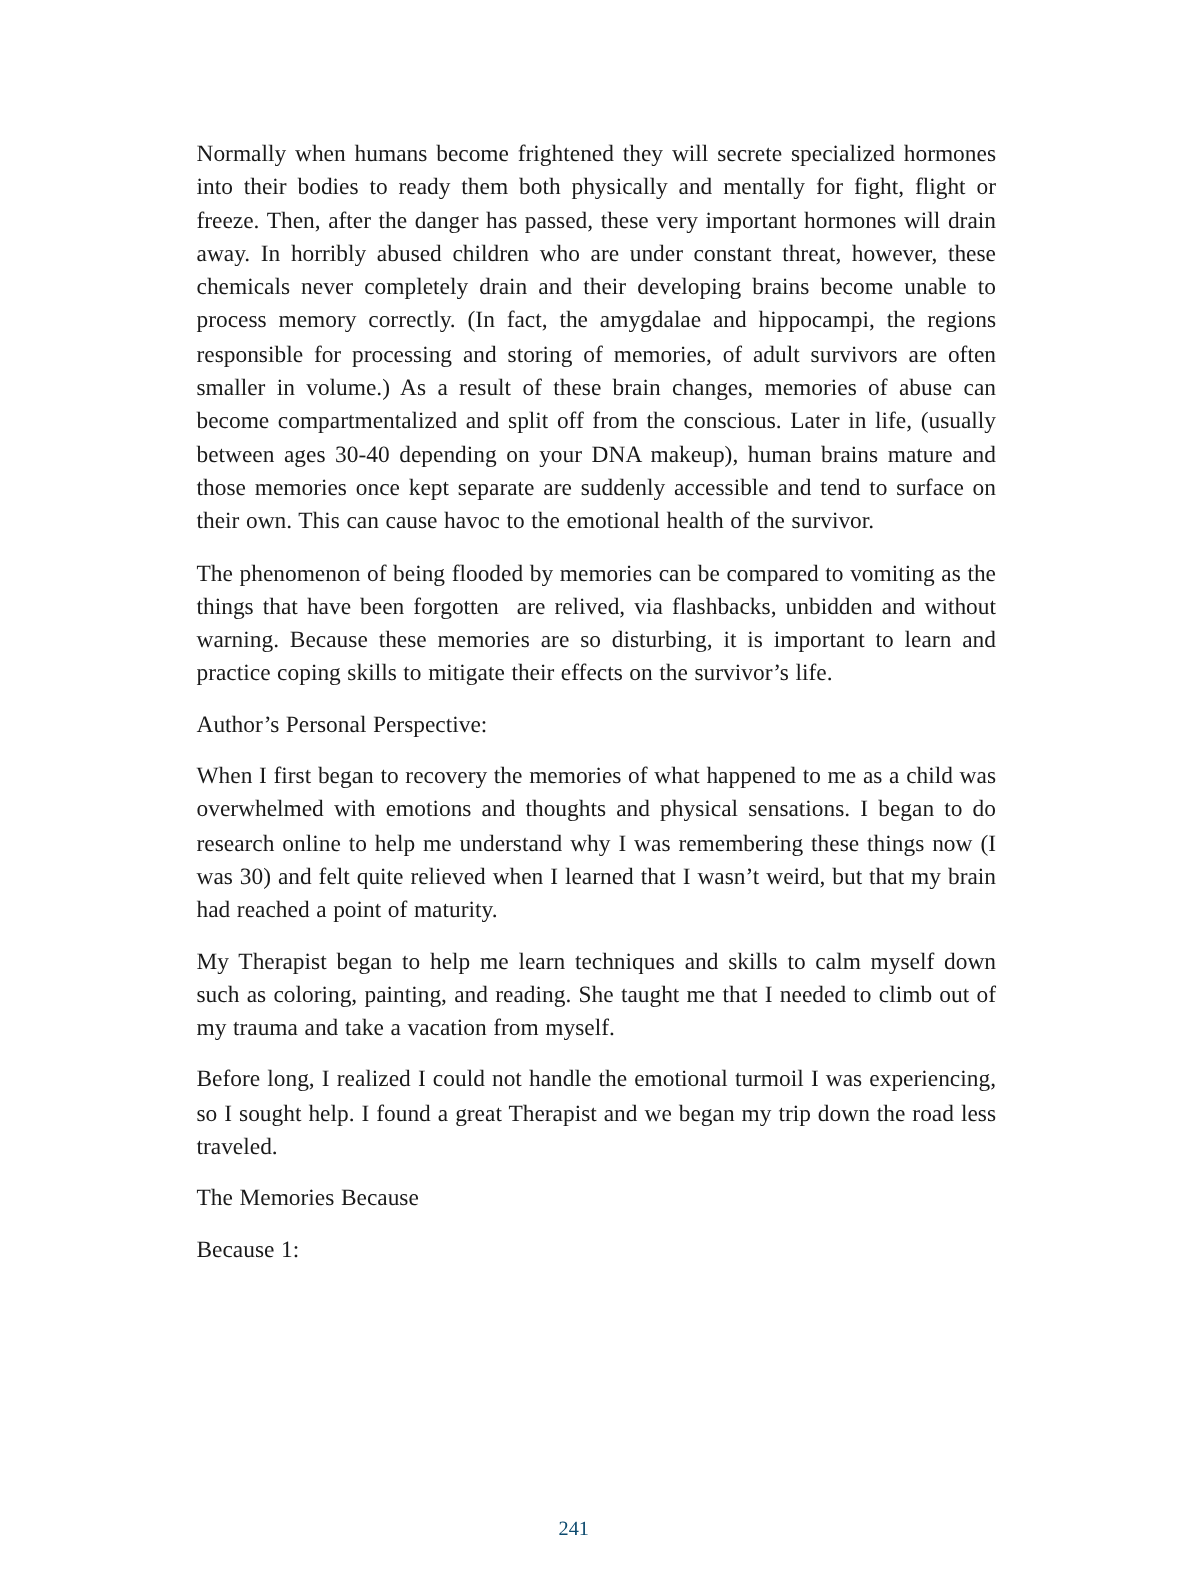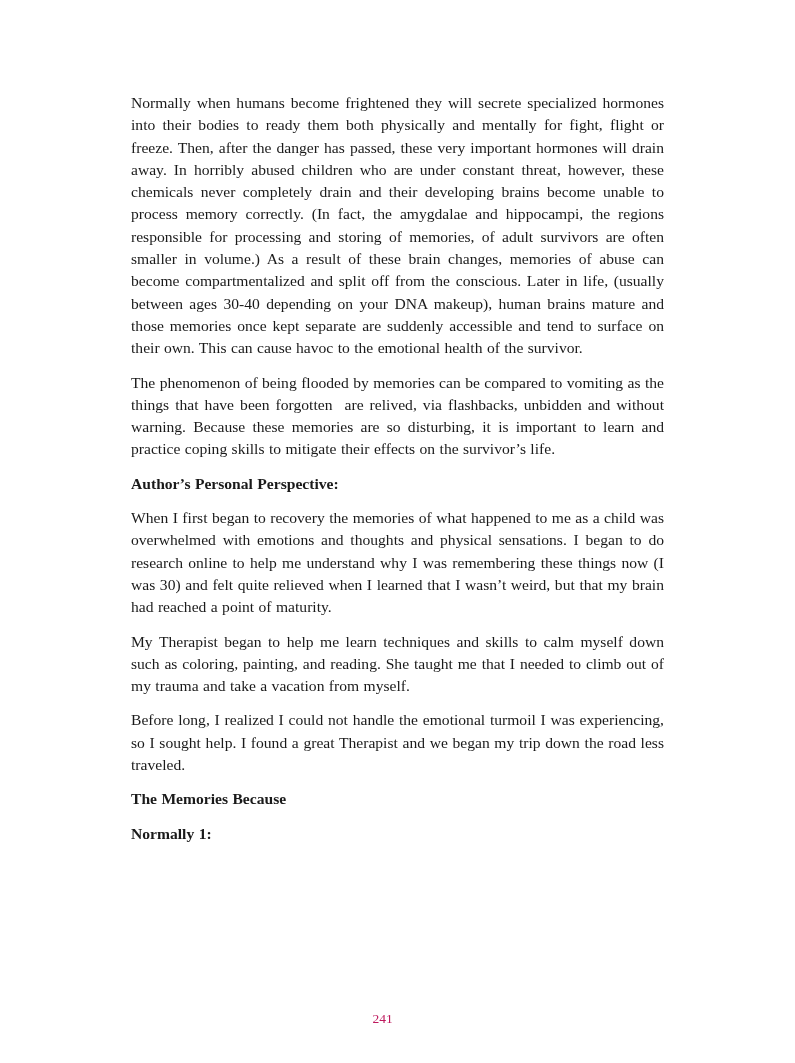--- a/index.html
+++ b/index.html
@@ -24,41 +24,40 @@
   }
   .para {
     font-size: 15.6px;
     line-height: 22.3px;
     margin: 0 0 12px 0;
     text-align: justify;
     word-spacing: 0.5px;
   }
   .para.heading {
     text-align: left;
-    font-weight: bold;
   }
   .page-number {
     position: absolute;
     top: 1010px;
     left: 0;
     width: 100%;
     text-align: center;
     font-size: 13.5px;
     line-height: 18px;
-    color: #be185d;
+    color: #0c4a6e;
   }
 </style>
 </head>
 <body>
 
 <div class="page">
   <div class="content">
     <p class="para body">Normally when humans become frightened they will secrete specialized hormones into their bodies to ready them both physically and mentally for fight, flight or freeze. Then, after the danger has passed, these very important hormones will drain away. In horribly abused children who are under constant threat, however, these chemicals never completely drain and their developing brains become unable to process memory correctly. (In fact, the amygdalae and hippocampi, the regions responsible for processing and storing of memories, of adult survivors are often smaller in volume.) As a result of these brain changes, memories of abuse can become compartmentalized and split off from the conscious. Later in life, (usually between ages 30-40 depending on your DNA makeup), human brains mature and those memories once kept separate are suddenly accessible and tend to surface on their own. This can cause havoc to the emotional health of the survivor.</p>
     <p class="para body">The phenomenon of being flooded by memories can be compared to vomiting as the things that have been forgotten&nbsp; are relived, via flashbacks, unbidden and without warning. Because these memories are so disturbing, it is important to learn and practice coping skills to mitigate their effects on the survivor’s life.</p>
     <p class="para heading">Author’s Personal Perspective:</p>
     <p class="para body">When I first began to recovery the memories of what happened to me as a child was overwhelmed with emotions and thoughts and physical sensations. I began to do research online to help me understand why I was remembering these things now (I was 30) and felt quite relieved when I learned that I wasn’t weird, but that my brain had reached a point of maturity.</p>
     <p class="para body">My Therapist began to help me learn techniques and skills to calm myself down such as coloring, painting, and reading. She taught me that I needed to climb out of my trauma and take a vacation from myself.</p>
     <p class="para body">Before long, I realized I could not handle the emotional turmoil I was experiencing, so I sought help. I found a great Therapist and we began my trip down the road less traveled.</p>
     <p class="para heading">The Memories Because</p>
-    <p class="para heading">Normally 1:</p>
+    <p class="para heading">Because 1:</p>
   </div>
   <div class="page-number">241</div>
 </div>
 
 </body></html>

